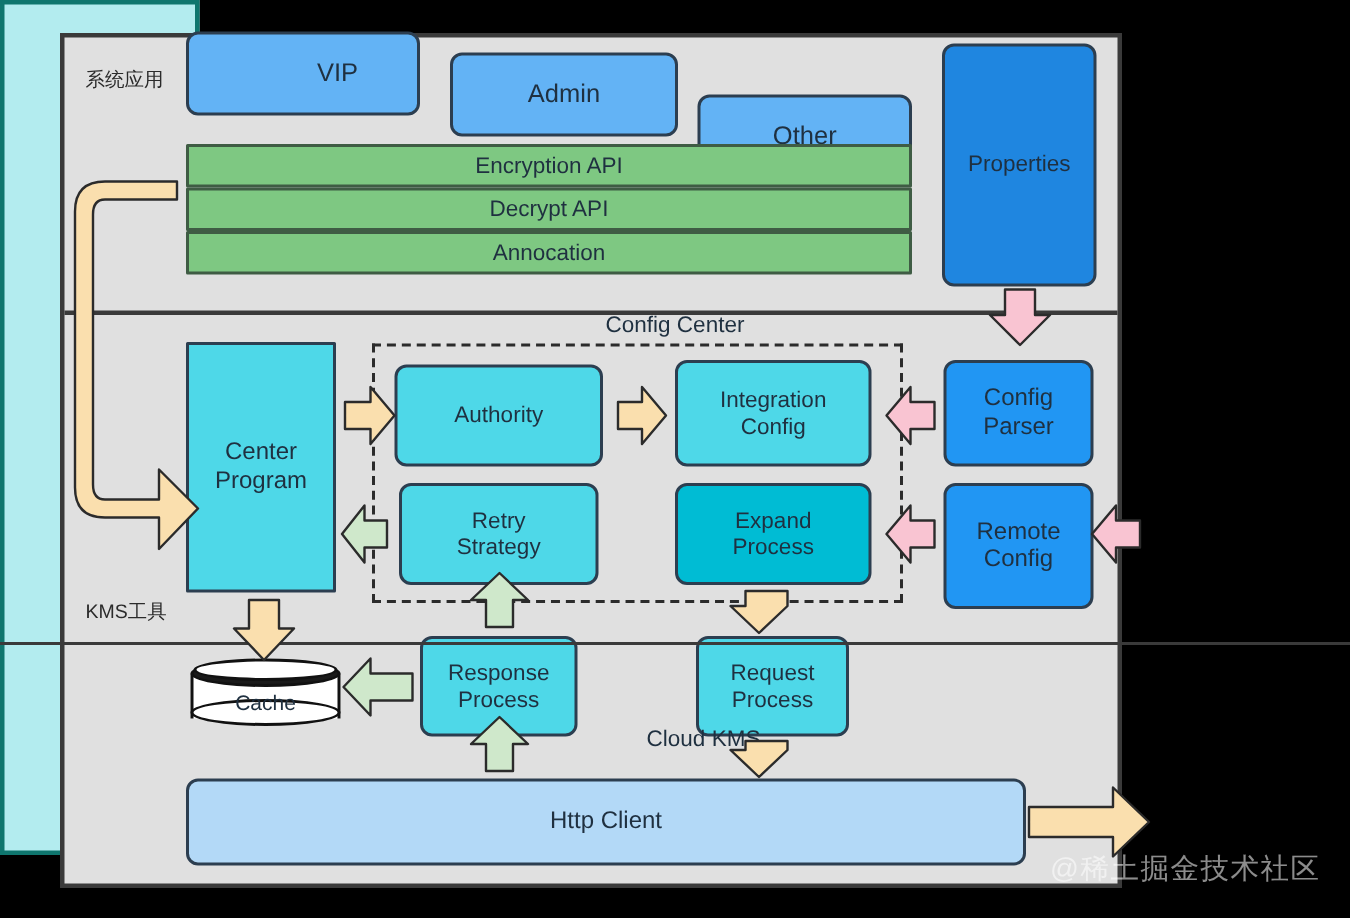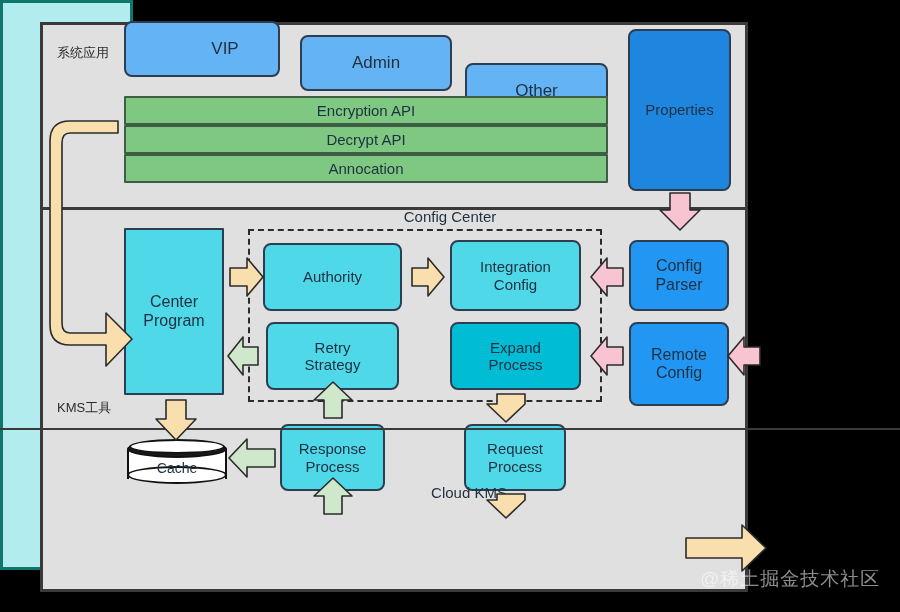--- a/index.html
+++ b/index.html
@@ -157,20 +157,23 @@
       <span>Process</span>
     </span>
   </div>
   <div class="box rounded cyan-plain" style="left:464px;top:424px;width:102px;height:67px;font-size:15px;">
     <span>
       <span>Request</span><br>
       <span>Process</span>
     </span>
   </div>
 
+  <div class="box rounded http" style="left:124px;top:519px;width:560px;height:58px;">
+    <span>Http Client</span>
+  </div>
 
   <div id="right-col">
     <div class="right-cell" id="cfg-center">
       <span class="right-label">Config Center</span>
     </div>
     <div class="right-cell" id="cloud-kms">
       <span class="right-label">Cloud KMS</span>
     </div>
   </div>
 

